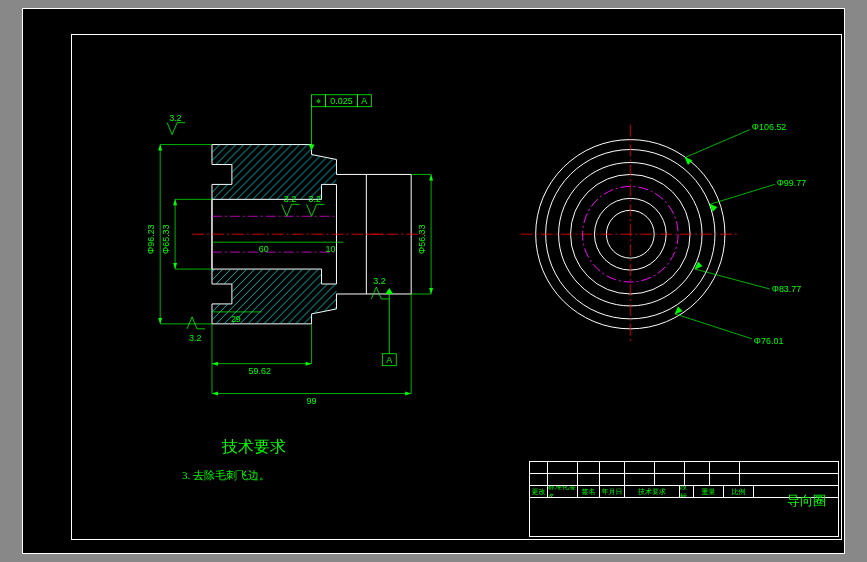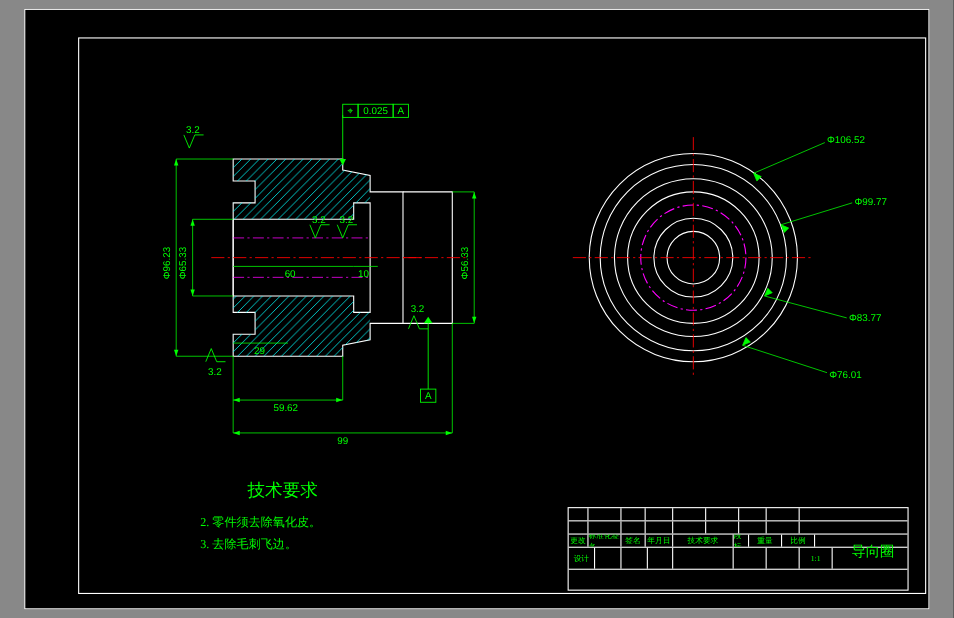--- a/index.html
+++ b/index.html
@@ -2,21 +2,21 @@
 <html><head>
 <meta charset="utf-8">
 <style>
 *{margin:0;padding:0;box-sizing:border-box}
 body{background:#888;width:867px;height:562px;font-family:"SimSun",serif;position:relative}
 .frame{position:absolute;left:22px;top:8px;width:823px;height:546px;background:#000;border:1px solid #fff}
 .inner{position:absolute;left:48px;top:25px;width:771px;height:506px;border:1px solid #fff}
 .drawing{position:absolute;left:0;top:0;width:100%;height:100%}
 .tech-req{position:absolute;left:110px;top:398px;color:#00ff00;font-size:11px;line-height:1.8}
 .tech-title{font-size:16px;font-weight:normal;text-align:center;margin-bottom:4px;margin-left:40px}
-.title-block{position:absolute;right:15px;bottom:2px;width:310px;height:76px;border:1px solid #fff}
+.title-block{position:absolute;right:2px;bottom:2px;width:310px;height:76px;border:1px solid #fff}
 .tb-row{display:flex;border-bottom:1px solid #fff;height:12px}
 .tb-row:last-child{border-bottom:none}
 .tb-cell{border-right:1px solid #fff;color:#00ff00;font-size:7px;display:flex;align-items:center;justify-content:center;overflow:hidden}
 .tb-cell:last-child{border-right:none}
 .part-name{position:absolute;right:12px;top:30px;color:#00ff00;font-size:13px}
 .dim-text{fill:#00ff00;font-size:9px;font-family:sans-serif}
 .gd-box{fill:none;stroke:#00ff00;stroke-width:0.8}
 text{font-family:sans-serif}
 </style>
 </head>
@@ -153,21 +153,20 @@
     </g>
     <text class="dim-text" x="122" y="-105">Φ106.52</text>
     <text class="dim-text" x="147" y="-48">Φ99.77</text>
     <text class="dim-text" x="142" y="58">Φ83.77</text>
     <text class="dim-text" x="124" y="110">Φ76.01</text>
   </g>
 </svg>
 
 <div class="tech-req">
   <div class="tech-title">技术要求</div>
-  <div>2. 零件须去除氧化皮。</div>
   <div>3. 去除毛刺飞边。</div>
 </div>
 
 <div class="title-block">
   <div class="tb-row">
     <div class="tb-cell" style="width:18px"></div>
           <div class="tb-cell" style="width:30px"></div>
     <div class="tb-cell" style="width:22px"></div>
           <div class="tb-cell" style="width:25px"></div>
     <div class="tb-cell" style="width:30px"></div>
@@ -191,28 +190,17 @@
     <div class="tb-cell" style="width:18px">更改</div>
     <div class="tb-cell" style="width:30px">标准化签名</div>
     <div class="tb-cell" style="width:22px">签名</div>
     <div class="tb-cell" style="width:25px">年月日</div>
     <div class="tb-cell" style="width:55px">技术要求</div>
     <div class="tb-cell" style="width:14px">阶段标记</div>
     <div class="tb-cell" style="width:30px">重量</div>
     <div class="tb-cell" style="width:30px">比例</div>
     <div class="tb-cell" style="flex:1"></div>
   </div>
-  <div class="tb-row" style="height:20px">
-    <div class="tb-cell" style="width:24px">设计</div>
-    <div class="tb-cell" style="width:24px"></div>
-    <div class="tb-cell" style="width:24px"></div>
-    <div class="tb-cell" style="width:23px"></div>
-    <div class="tb-cell" style="width:55px"></div>
-    <div class="tb-cell" style="width:30px"></div>
-    <div class="tb-cell" style="width:30px"></div>
-    <div class="tb-cell" style="width:30px">1:1</div>
-    <div class="tb-cell" style="flex:1"></div>
-  </div>
   <div class="part-name">导向圈</div>
 </div>
 
 </div>
 </div>
 
 </body></html>

